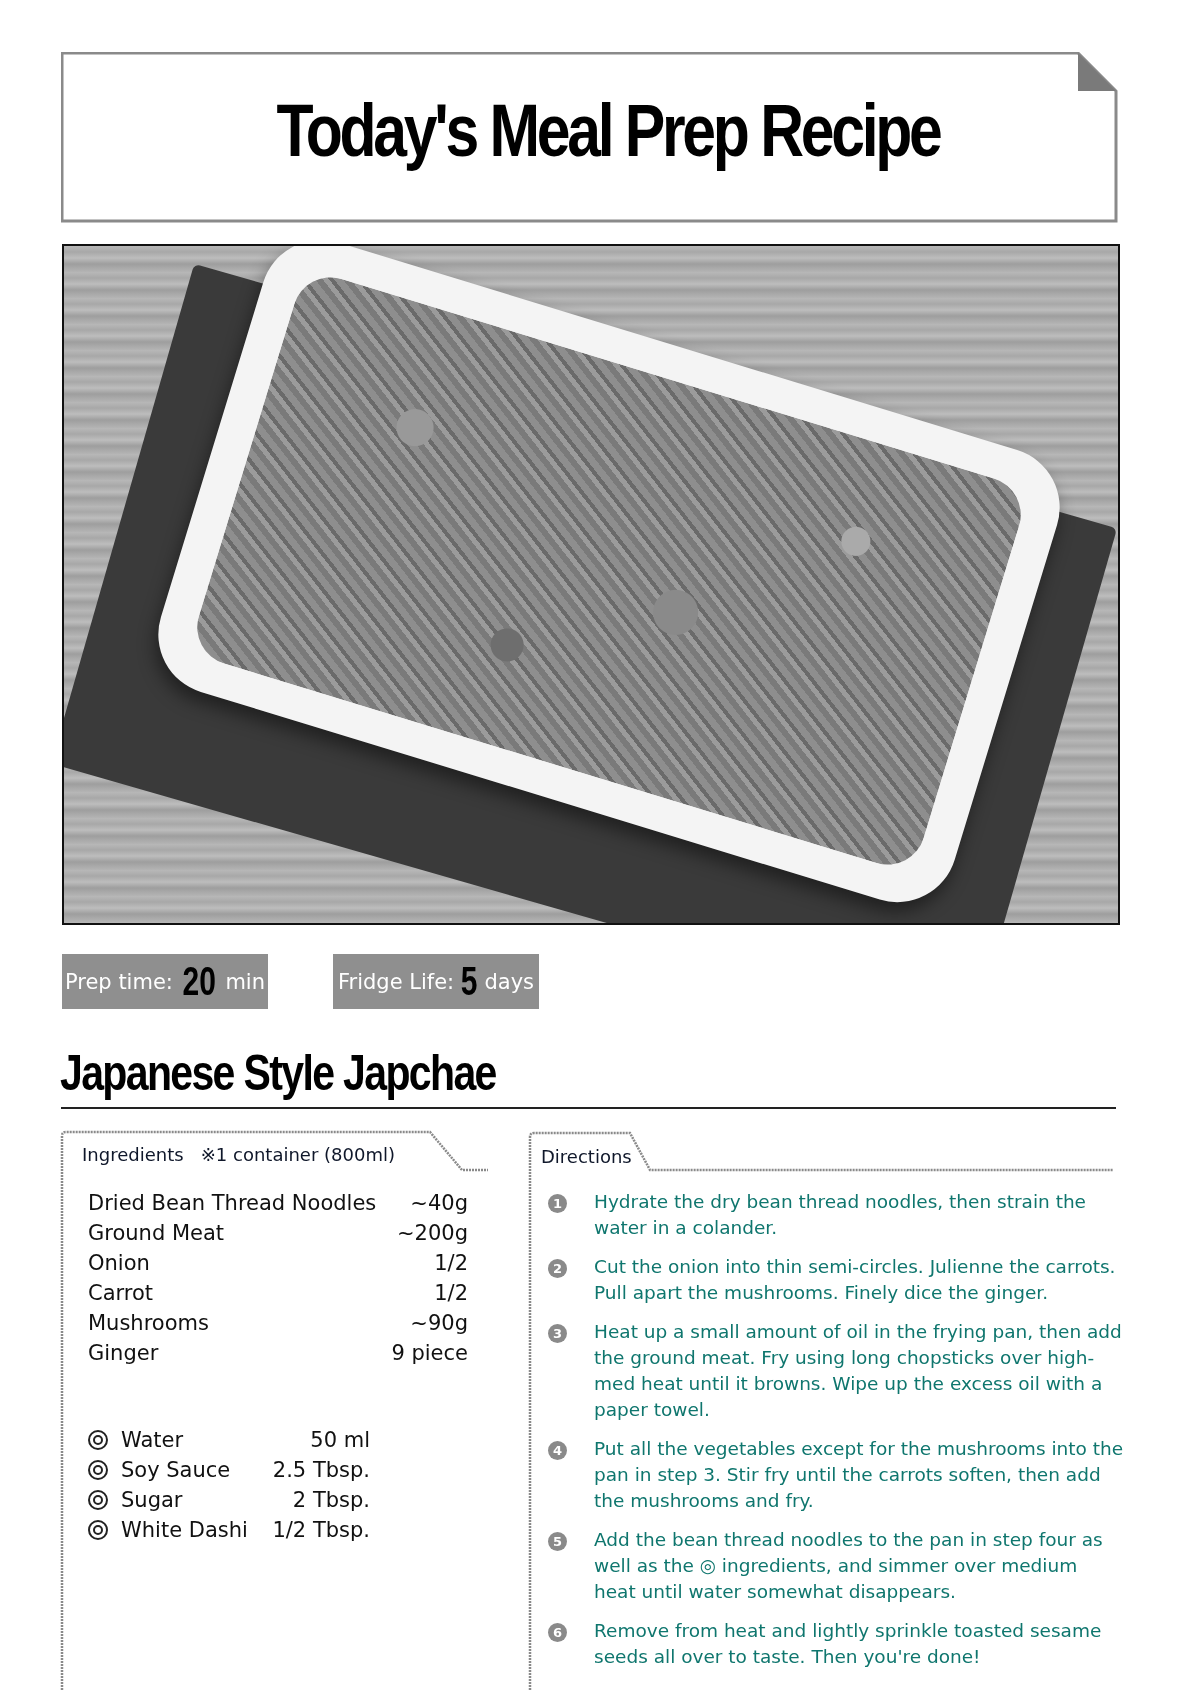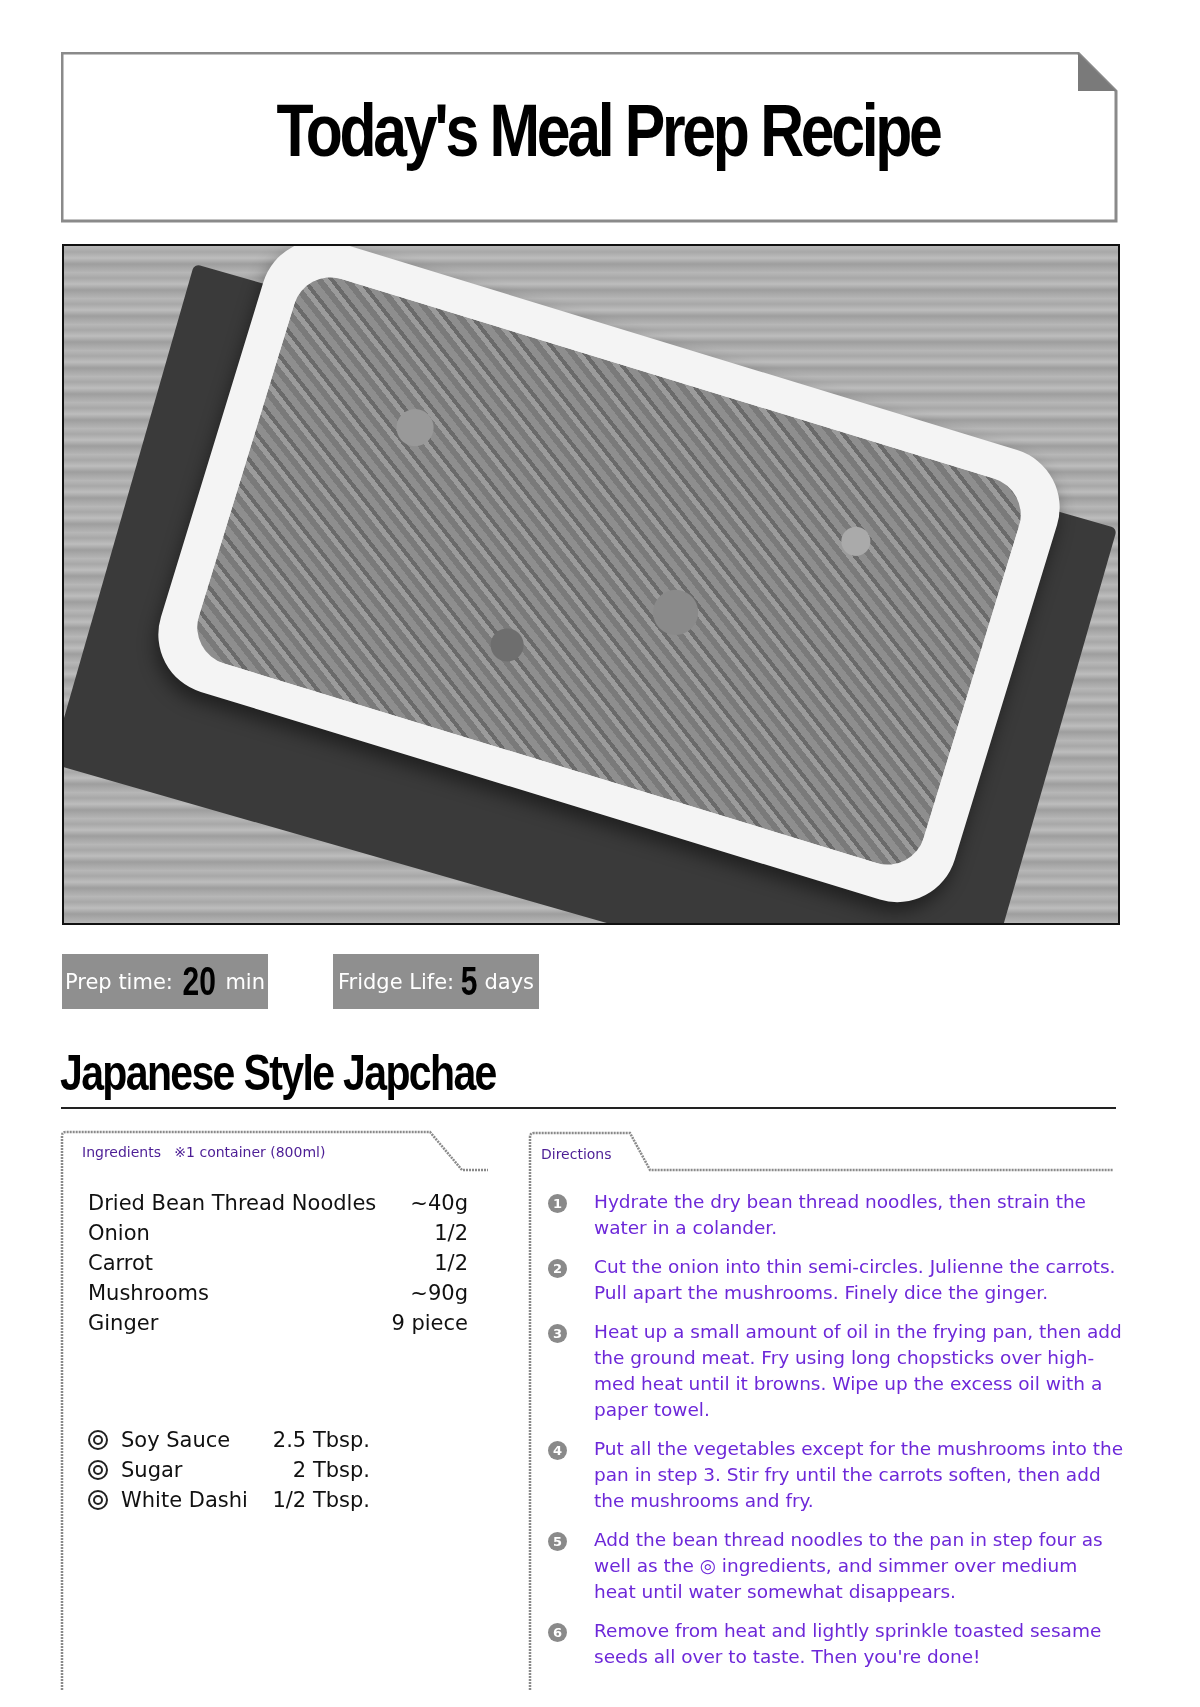--- a/index.html
+++ b/index.html
@@ -41,41 +41,41 @@
   .badge-fridge { left: 295px; width: 206px; margin-left: 38px; }
 
   
   .recipe-title { position: absolute; left: 60px; top: 1048px;
     font-family: "Liberation Sans", sans-serif; font-weight: bold; font-size: 50px;
     letter-spacing: -2px; transform: scaleX(0.82); transform-origin: left center; color: #000; line-height: 1; }
   .title-rule { position: absolute; left: 61px; top: 1107px; width: 1055px; height: 2px; background: #222; }
 
   
   .panel-svg { position: absolute; left: 0; top: 0; pointer-events: none; }
-  .panel-label { position: absolute; color: #4c1d95; font-size: 14px; }
+  .panel-label { position: absolute; color: #0f172a; font-size: 18px; }
   .ing-label { left: 82px; top: 1144px; }
   .dir-label { left: 541px; top: 1146px; }
 
   .ing-list { position: absolute; left: 88px; top: 1188px; width: 380px; text-align: right; }
   .ing-row { display: flex; justify-content: space-between; font-size: 21px; height: 30px; line-height: 30px; color: #111; }
   .sauce-list { position: absolute; left: 88px; top: 1425px; width: 282px; }
   .sauce-row { display: flex; align-items: center; font-size: 21px; height: 30px; line-height: 30px; }
   .sauce-mark { width: 20px; height: 20px; border: 2px solid #222; border-radius: 50%; box-sizing: border-box;
     position: relative; margin-right: 13px; flex: 0 0 auto; }
   .sauce-mark::after { content: ""; position: absolute; left: 3px; top: 3px; width: 10px; height: 10px;
     border: 2px solid #222; border-radius: 50%; box-sizing: border-box; }
   .sauce-name { flex: 1; }
   .sauce-qty { text-align: right; }
 
   .steps { position: absolute; left: 548px; top: 1189px; width: 580px; }
   .step { display: flex; margin-bottom: 13px; }
   .step-num { width: 19px; height: 19px; border-radius: 50%; background: #8a8a8a; color: #fff;
     font-size: 13px; font-weight: bold; display: flex; align-items: center; justify-content: center;
     margin-top: 5px; margin-right: 27px; flex: 0 0 auto; }
-  .step-text { font-size: 18.5px; line-height: 26px; color: #6d28d9; width: 530px; }
+  .step-text { font-size: 18.5px; line-height: 26px; color: #0f766e; width: 530px; }
 </style>
 </head>
 <body>
 
 <div class="header-box">
   <svg width="1058" height="172">
     <path d="M1 1 H1017 L1055 39 V169 H1 Z" fill="#fff" stroke="#8a8a8a" stroke-width="3"></path>
     <path d="M1017 1 L1055 39 H1017 Z" fill="#7a7a7a"></path>
   </svg>
   <div class="header-title">Today's Meal Prep Recipe</div>
@@ -111,38 +111,47 @@
 
 <div class="panel-label ing-label">
   <span>Ingredients</span>&nbsp;&nbsp;&nbsp;<span>※1 container (800ml)</span>
 </div>
 <div class="ing-list">
   <div class="ing-row">
       <span>Dried Bean Thread Noodles</span>
       <span>~40g</span>
     </div>
   <div class="ing-row">
+      <span>Ground Meat</span>
+      <span>~200g</span>
+    </div>
+  <div class="ing-row">
       <span>Onion</span>
       <span>1/2</span>
     </div>
   <div class="ing-row">
       <span>Carrot</span>
       <span>1/2</span>
     </div>
   <div class="ing-row">
       <span>Mushrooms</span>
       <span>~90g</span>
     </div>
   <div class="ing-row">
       <span>Ginger</span>
       <span>9 piece</span>
     </div>
 </div>
 
 <div class="sauce-list">
+  <div class="sauce-row">
+      <span class="sauce-mark"></span>
+      <span class="sauce-name">Water</span>
+      <span class="sauce-qty">50 ml</span>
+    </div>
   <div class="sauce-row">
       <span class="sauce-mark"></span>
       <span class="sauce-name">Soy Sauce</span>
       <span class="sauce-qty">2.5 Tbsp.</span>
     </div>
   <div class="sauce-row">
       <span class="sauce-mark"></span>
       <span class="sauce-name">Sugar</span>
       <span class="sauce-qty">2 Tbsp.</span>
     </div>

